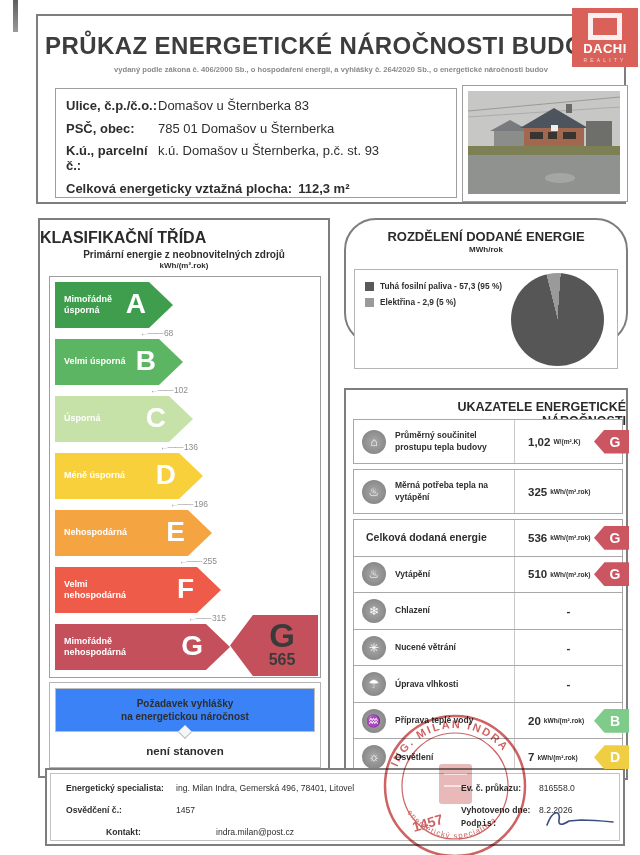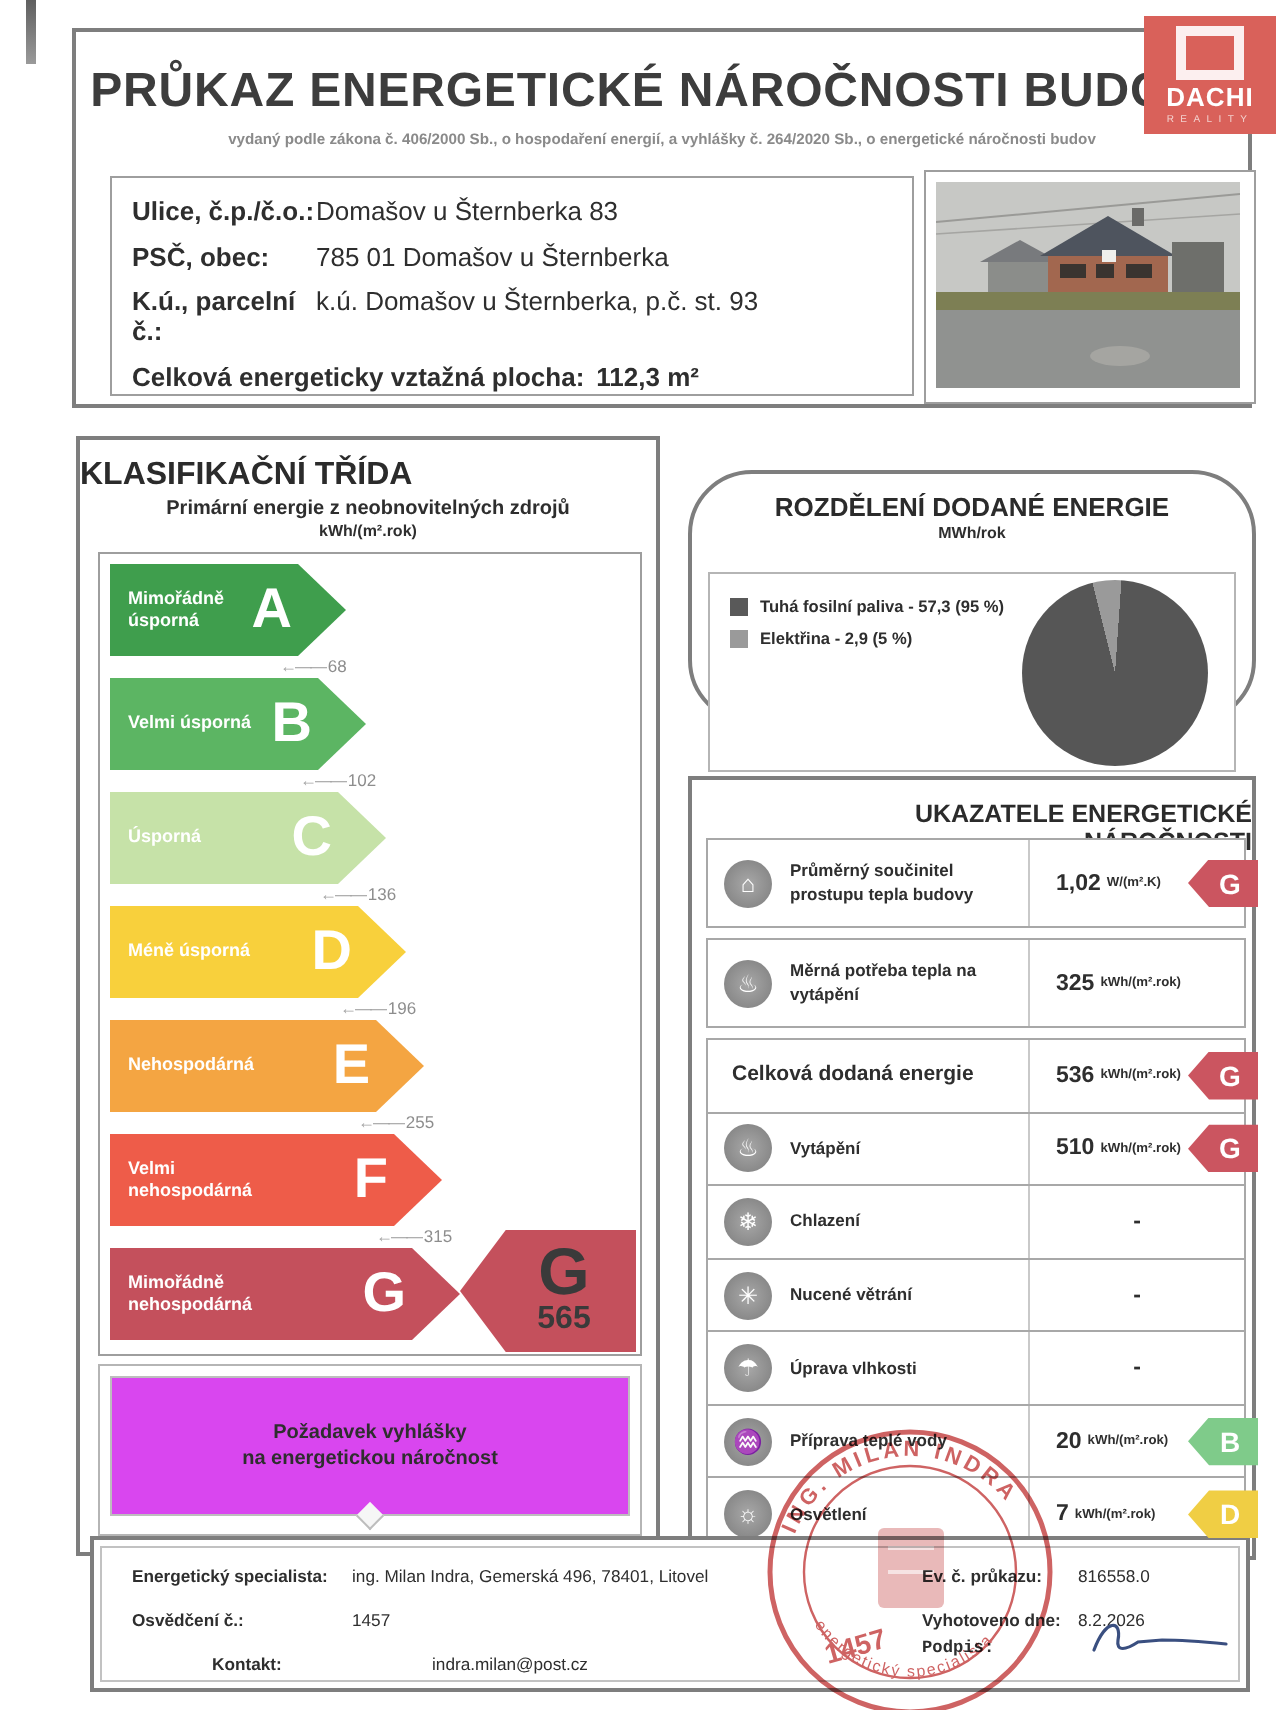--- a/index.html
+++ b/index.html
@@ -54,28 +54,28 @@
   .b6 .arrow{width:166px;background:#ee5c49;}
   .b7 .arrow{width:175px;background:#c4505c;}
   .b1 .tick{margin-left:90px;} .b2 .tick{margin-left:100px;} .b3 .tick{margin-left:110px;}
   .b4 .tick{margin-left:120px;} .b5 .tick{margin-left:129px;} .b6 .tick{margin-left:138px;}
   .marker-g{position:absolute;right:2px;top:338px;width:88px;height:61px;background:#c4505c;
             clip-path:polygon(0 50%, 26% 0, 100% 0, 100% 100%, 26% 100%);
             display:flex;flex-direction:column;align-items:center;justify-content:center;padding-left:16px;box-sizing:border-box;}
   .marker-g .mletter{font-size:33px;font-weight:bold;color:#3a3a3a;line-height:.85;}
   .marker-g .mvalue{font-size:16px;font-weight:bold;color:#3a3a3a;text-align:right;}
   .req-box{left:9px;top:462px;width:272px;height:86px;border-color:#b5b5b5;}
-  .req-head{position:relative;margin:5px;border:1px solid #bdbdbd;background:#d946ef;
-            text-align:center;font-size:10px;font-weight:bold;padding:21px 0;line-height:1.3;}
+  .req-head{position:relative;margin:5px;border:1px solid #bdbdbd;background:#3b82f6;
+            text-align:center;font-size:10px;font-weight:bold;padding:8px 0;line-height:1.3;}
   .req-head::after{content:"";position:absolute;left:50%;bottom:-6px;width:9px;height:9px;background:#f6f6f6;
             border-right:1px solid #bdbdbd;border-bottom:1px solid #bdbdbd;transform:translateX(-50%) rotate(45deg);}
   .req-val{text-align:center;font-size:11.5px;font-weight:bold;margin-top:13px;}
 
   
-  .pie-box{left:344px;top:235px;width:284px;height:127px;border-radius:32px;}
+  .pie-box{left:344px;top:218px;width:284px;height:127px;border-radius:32px;}
   .pie-title{margin-top:9px;text-align:center;font-size:13px;font-weight:bold;color:#2b2b2b;}
   .pie-unit{text-align:center;font-size:8px;font-weight:bold;margin-top:1px;}
   .pie-inner{left:8px;top:49px;width:264px;height:100px;border-color:#b5b5b5;}
   .legend{position:absolute;left:10px;top:11px;}
   .leg-row{display:flex;align-items:center;margin-bottom:6px;}
   .leg-sq{width:9px;height:9px;margin-right:6px;flex:none;}
   .sq1{background:#595959;} .sq2{background:#9a9a9a;}
   .leg-txt{font-size:8.3px;font-weight:bold;}
   .pie{position:absolute;right:13px;top:3px;width:93px;height:93px;border-radius:50%;
        background:conic-gradient(from 346deg,#9a9a9a 0deg 18deg,#565656 18deg 360deg);}

